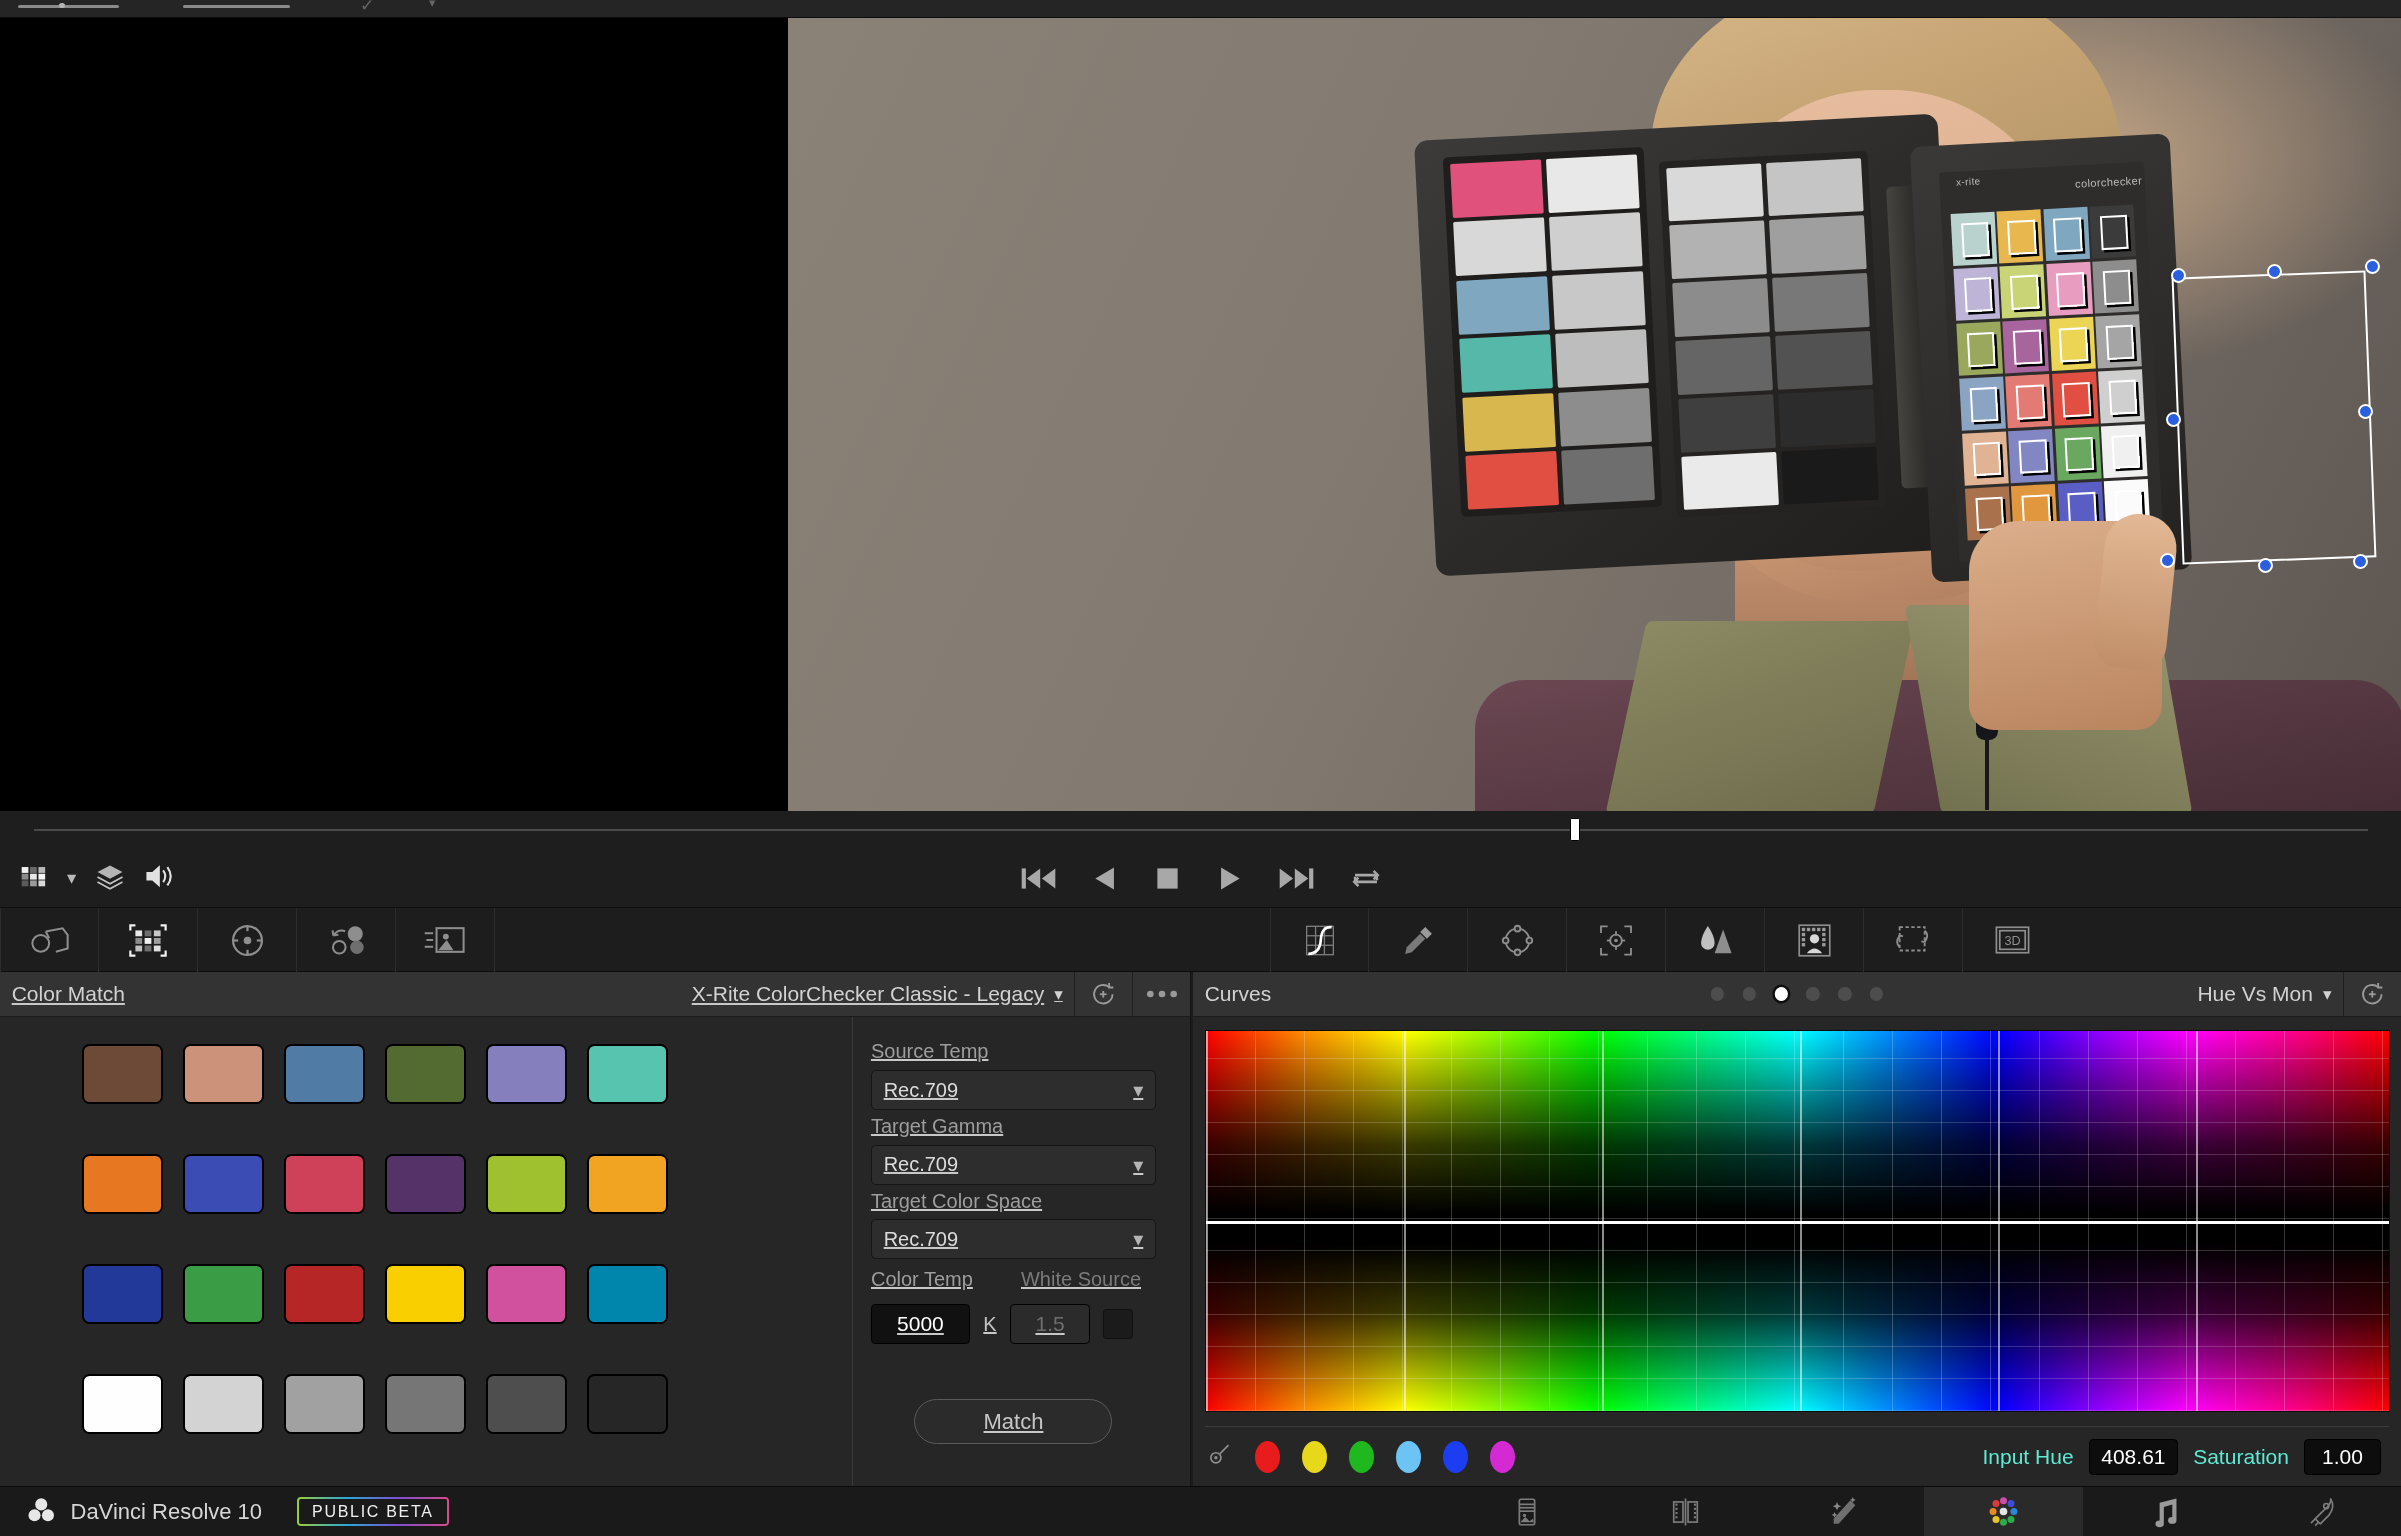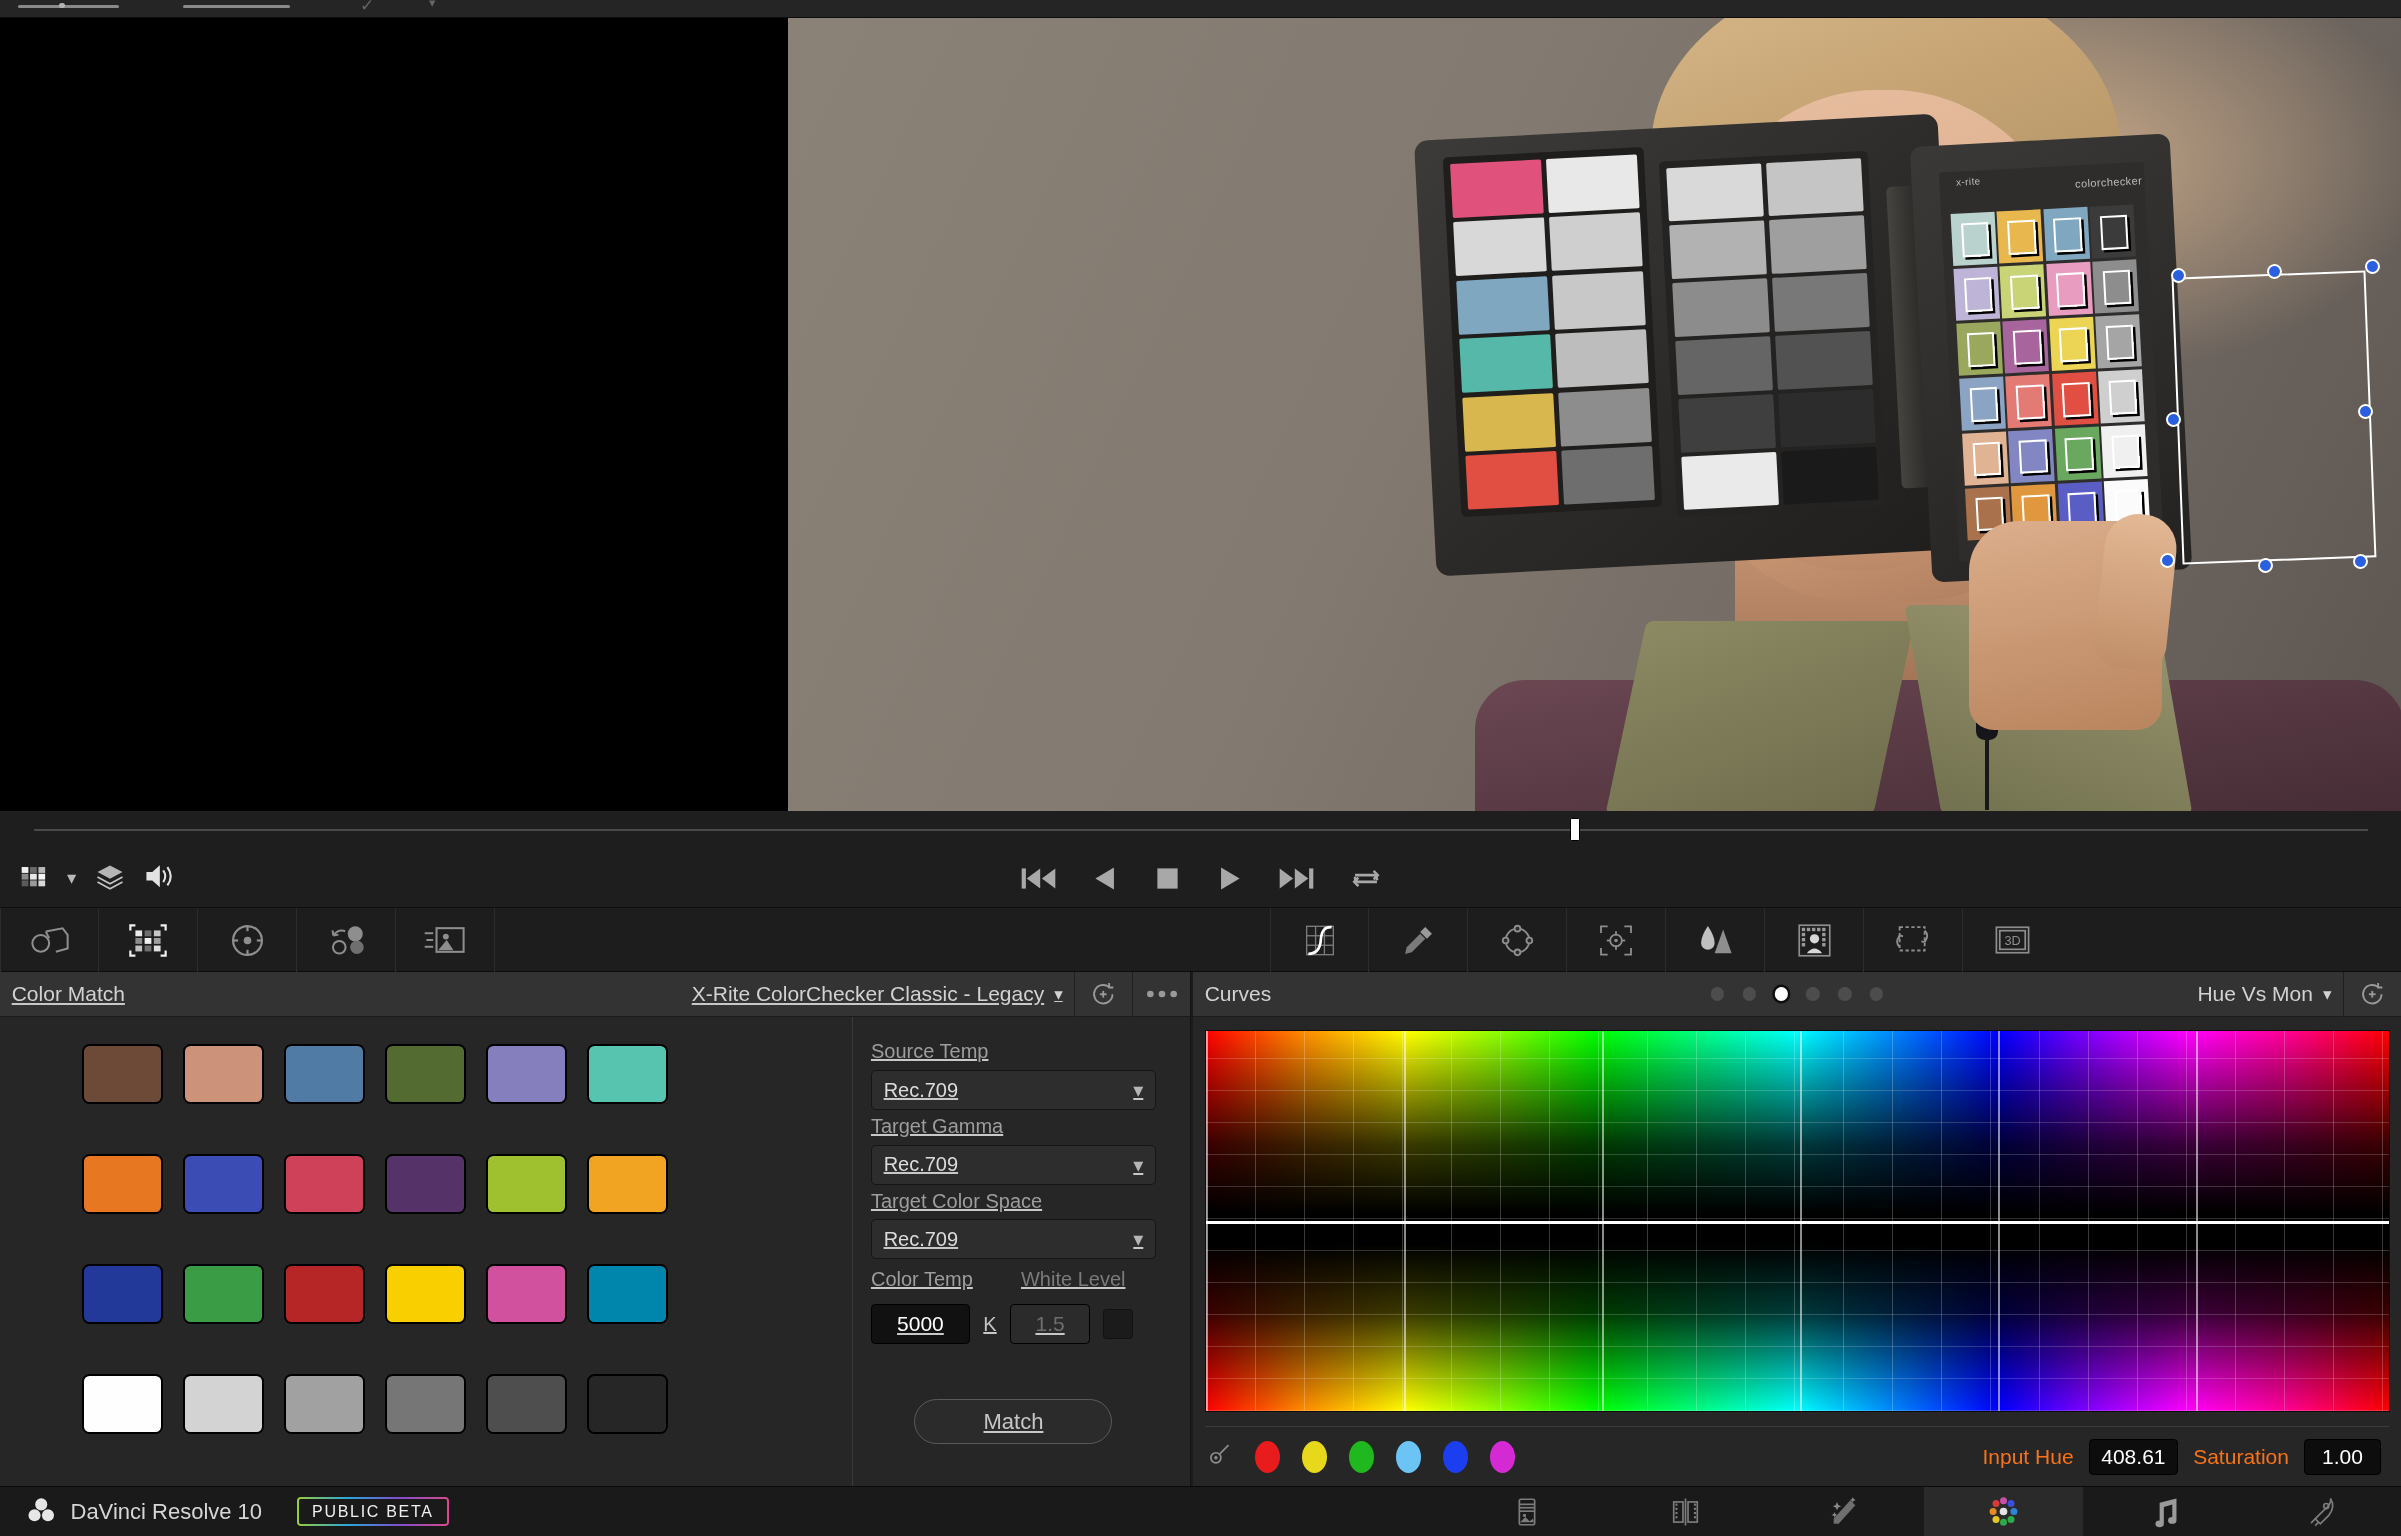--- a/index.html
+++ b/index.html
@@ -255,21 +255,21 @@
       repeating-linear-gradient(0deg, rgba(255,255,255,.18) 0 0.8px, transparent 0.8px 32px); }
   .grid-major { position: absolute; inset: 0;
     background-image: repeating-linear-gradient(90deg, rgba(255,255,255,.55) 0 1.7px, transparent 1.7px 198px); }
   .curve-line { position: absolute; left: 0; right: 0; top: 50%; height: 2.5px; background: #ffffff; }
   .curve-foot {
     position: absolute; left: 11.7px; right: 11.7px; bottom: 0; height: 60px;
     border-top: 0.8px solid #3c3c3c; display: flex; align-items: center; gap: 22px;
   }
   .hue-dot { width: 25px; height: 32px; border-radius: 50%; cursor: pointer; }
   .foot-right { margin-left: auto; display: flex; align-items: center; gap: 15px; padding-right: 8.4px; }
-  .foot-lbl { font-size: 21px; color: #f97316; }
+  .foot-lbl { font-size: 21px; color: #5eead4; }
   .foot-val {
     background: #0d0d0d; border: 0.8px solid #000; border-radius: 4.2px; color: #fff;
     font-size: 21px; padding: 5px 11.7px; min-width: 77px; text-align: center; cursor: text;
   }
 
   
   .statusbar {
     position: absolute; left: 0; top: 1486px; width: 2401px; height: 50px;
     background: #1a1a1a; border-top: 0.8px solid #0a0a0a; display: flex; align-items: center;
   }
@@ -704,21 +704,21 @@
           </div>
 
           <div class="set-label">Target Color Space</div>
           <div class="set-select">
             <span>Rec.709</span>
             <span class="cv">▾</span>
           </div>
 
           <div class="tworow" style="margin-top:3.4px;">
             <div class="set-label">Color Temp</div>
-            <div class="set-label dim">White Level</div>
+            <div class="set-label dim">White Source</div>
           </div>
 
           <div class="field-row">
             <div class="numfield">5000</div>
             <div class="unit">K</div>
             <div class="numfield dim">1.5</div>
             <div class="chkbox"></div>
           </div>
 
           <div class="match-btn">Match</div>

